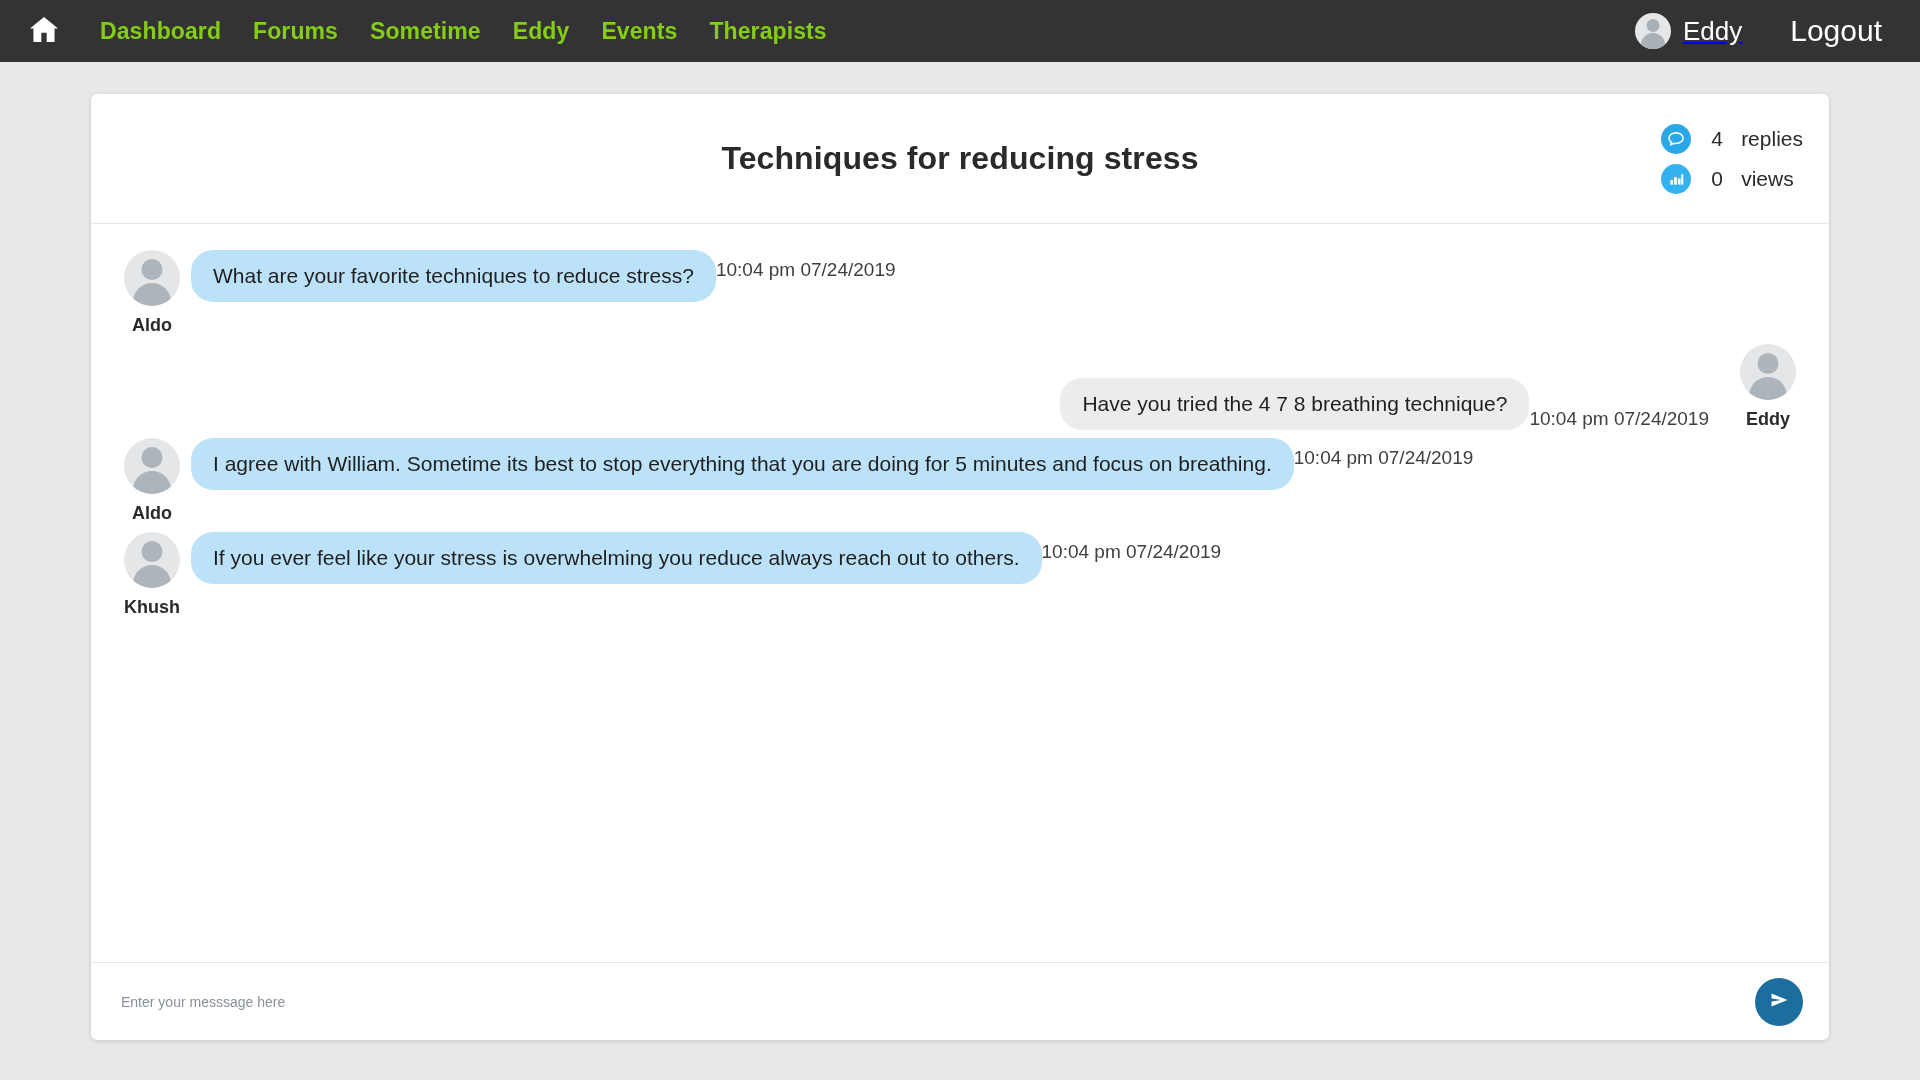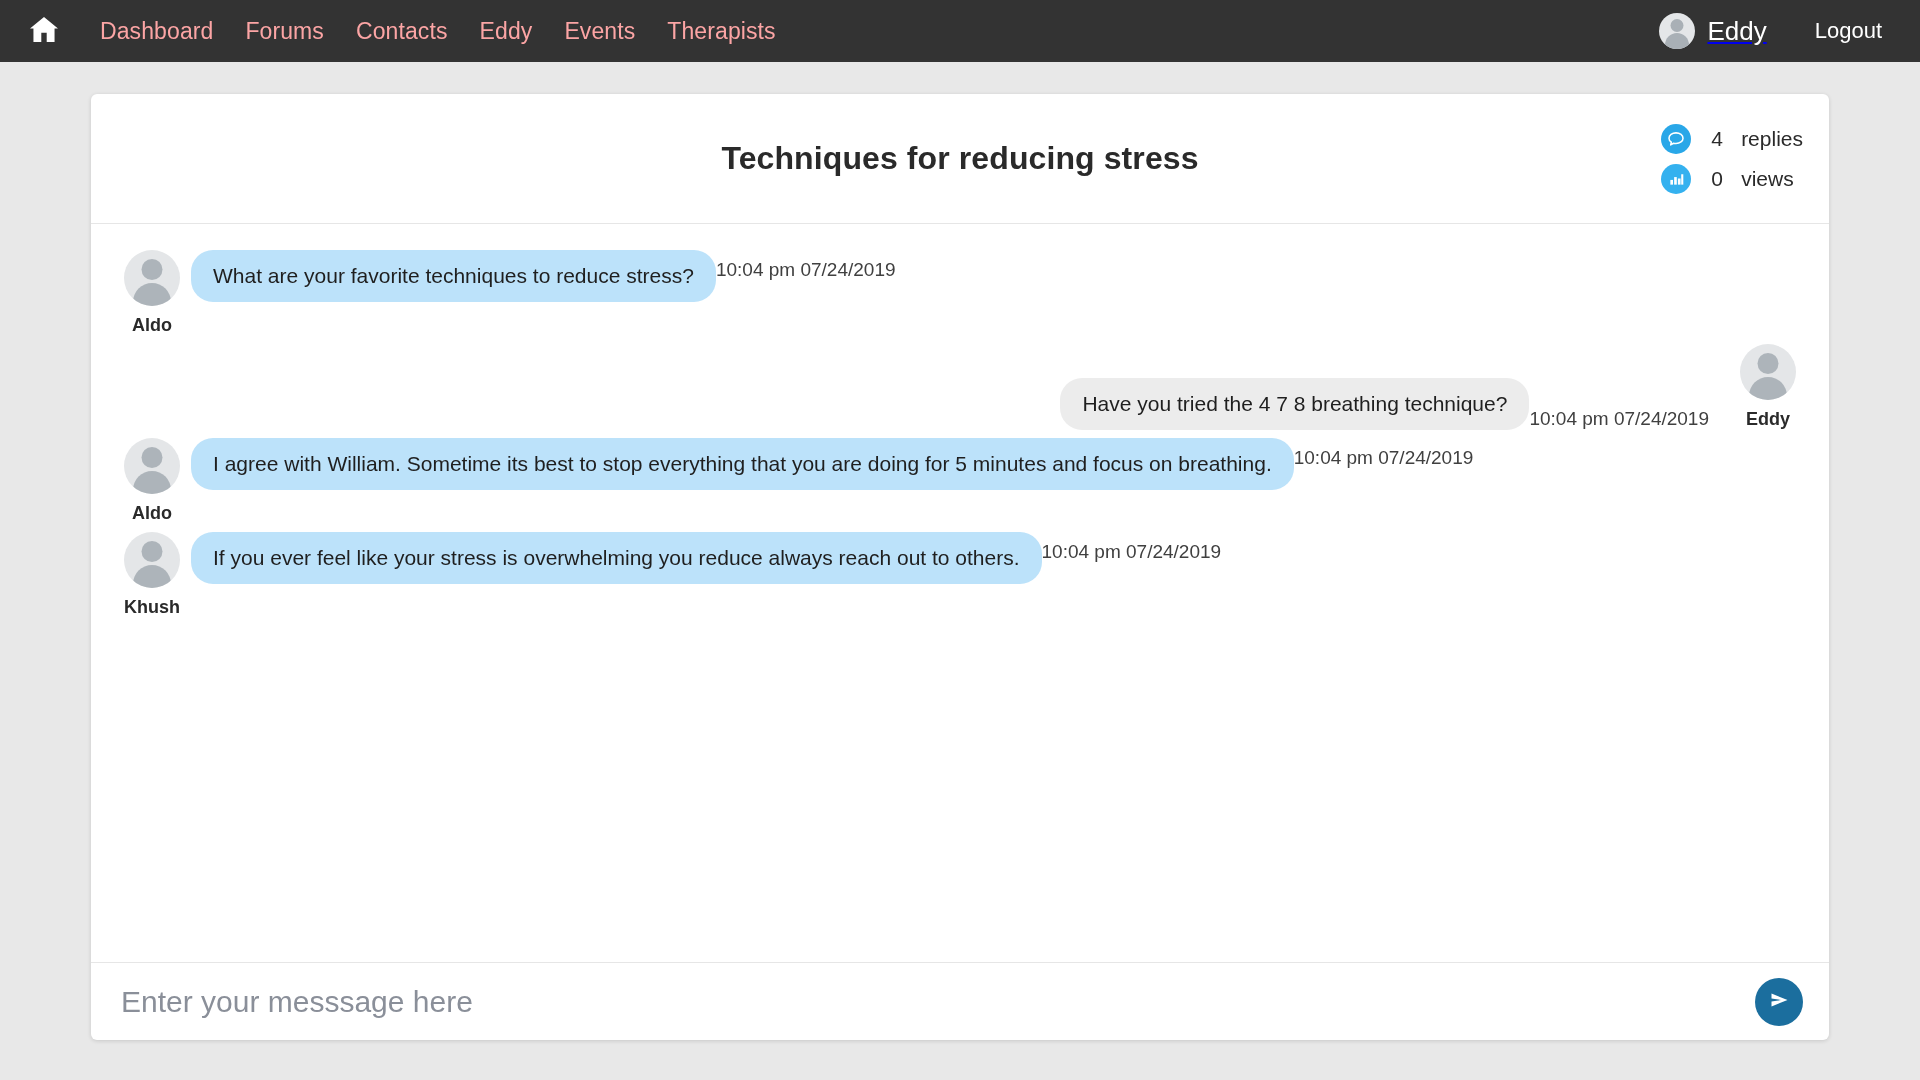--- a/index.html
+++ b/index.html
@@ -18,27 +18,28 @@
     align-items: center;
     padding: 0 24px 0 22px;
     position: relative;
   }
   .nav-left { display: flex; align-items: center; gap: 0; }
   .home-icon-wrap {
     display: flex; align-items: center; justify-content: center;
     width: 44px; height: 44px; margin-right: 18px;
   }
   .nav-link {
-    color: #fca5a5;
+    color: #84cc16;
     font-size: 23px;
     letter-spacing: 0.1px;
     padding: 0 16px;
     text-decoration: none;
     white-space: nowrap;
     line-height: 62px;
+    font-weight: bold;
   }
   .nav-right {
     margin-left: auto;
     display: flex; align-items: center;
   }
   .nav-user {
     display: flex; align-items: center; gap: 12px;
     padding: 0 18px;
   }
   .nav-user-name { color: #ffffff; font-size: 26px; }
@@ -51,21 +52,21 @@
     content: ""; position: absolute;
     width: 13px; height: 13px; border-radius: 50%;
     background: #a9b0b6; left: 50%; transform: translateX(-50%); top: 6px;
   }
   .nav-avatar::after {
     content: ""; position: absolute;
     width: 24px; height: 16px; border-radius: 12px 12px 0 0;
     background: #a9b0b6; left: 50%; transform: translateX(-50%); bottom: 0px;
   }
   .nav-logout {
-    color: #ffffff; font-size: 22px;
+    color: #ffffff; font-size: 30px;
     text-decoration: none; padding: 0 14px 0 30px;
   }
 
   
   .page {
     position: relative;
     padding-top: 32px;
   }
   .card {
     width: 1738px;
@@ -165,21 +166,21 @@
   .card-footer {
     height: 78px;
     border-top: 1px solid #e6e6e6;
     display: flex; align-items: center;
     padding: 0 26px 0 30px;
   }
   .composer-input {
     flex: 1 1 auto;
     border: none; outline: none;
     font-family: "Liberation Sans", sans-serif;
-    font-size: 30px;
+    font-size: 14px;
     color: #be185d;
     background: transparent;
     height: 100%;
   }
   .composer-input::placeholder { color: #8a8f99; }
   .send-button {
     width: 48px; height: 48px; border-radius: 50%;
     background: #1b6e9e; border: none; cursor: pointer;
     display: flex; align-items: center; justify-content: center;
     flex: 0 0 auto; margin-left: 16px;
@@ -192,21 +193,21 @@
   <div class="nav-left">
     <a class="home-icon-wrap" href="#">
       <span>
         <svg width="30" height="27" viewBox="0 0 24 22" aria-hidden="true">
           <path d="M12 0.8 L23.4 10.2 L20.6 10.2 L20.6 21.2 L14.2 21.2 L14.2 13.6 L9.8 13.6 L9.8 21.2 L3.4 21.2 L3.4 10.2 L0.6 10.2 Z" fill="#ffffff"></path>
         </svg>
       </span>
     </a>
     <a class="nav-link" href="#">Dashboard</a>
     <a class="nav-link" href="#">Forums</a>
-    <a class="nav-link" href="#">Contacts</a>
+    <a class="nav-link" href="#">Sometime</a>
     <a class="nav-link" href="#">Eddy</a>
     <a class="nav-link" href="#">Events</a>
     <a class="nav-link" href="#">Therapists</a>
   </div>
   <div class="nav-right">
     <a class="nav-user" href="#">
       <span class="nav-avatar"></span>
       <span class="nav-user-name">Eddy</span>
     </a>
     <a class="nav-logout" href="#">Logout</a>

